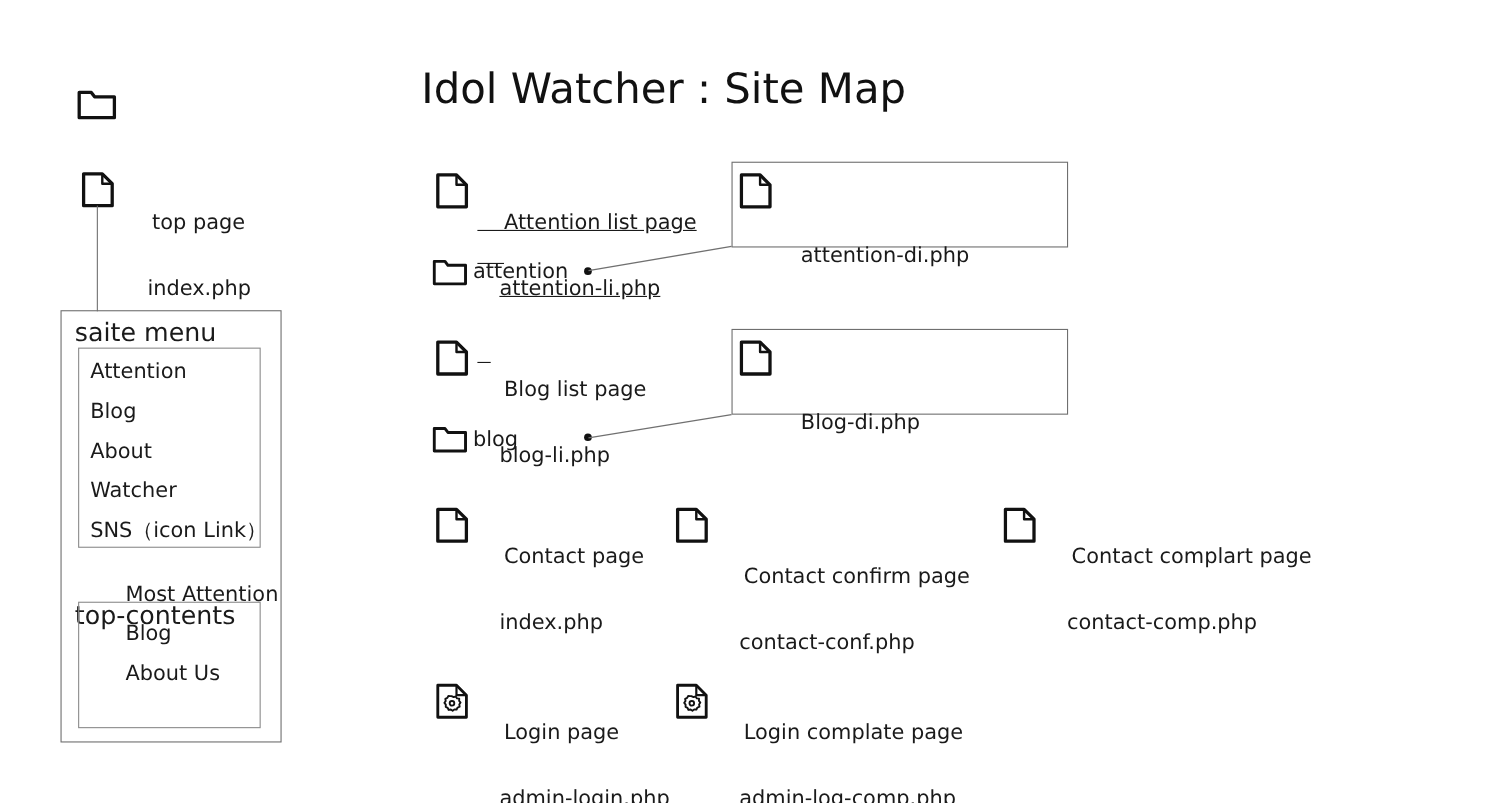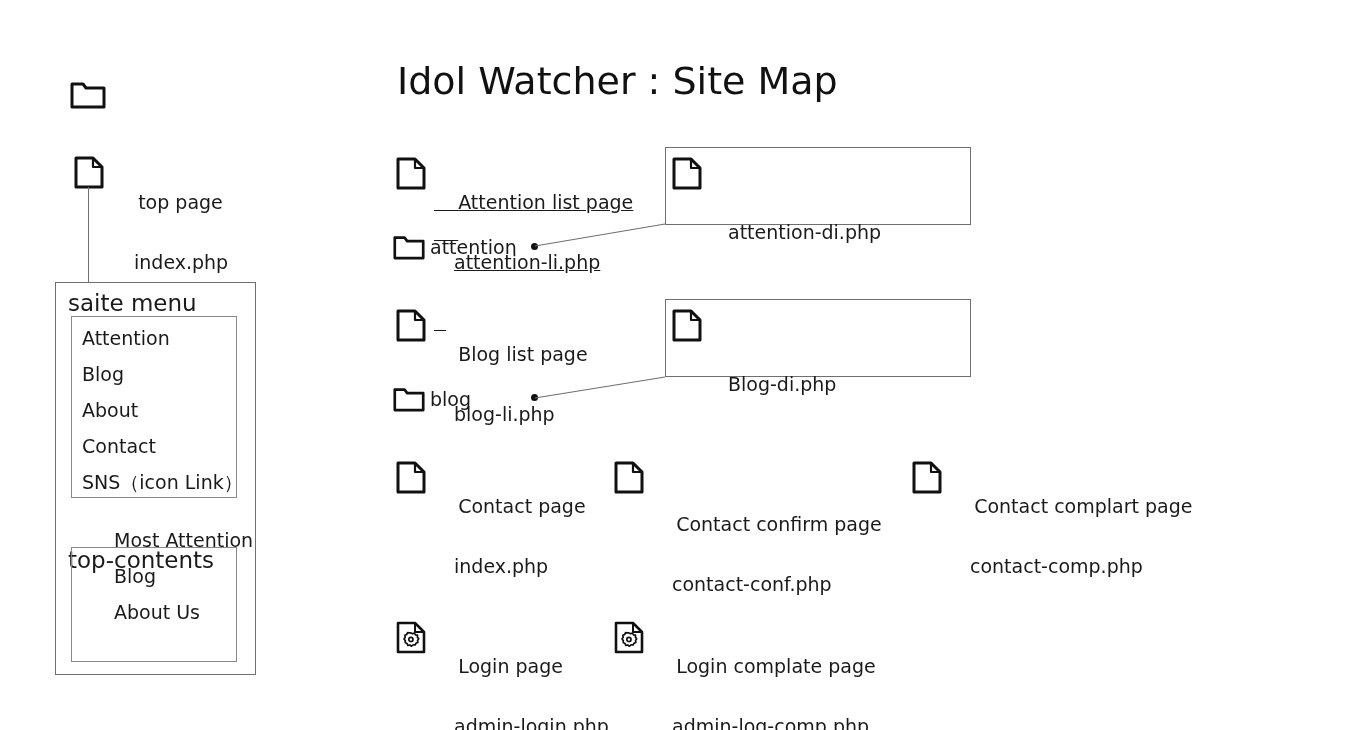--- a/index.html
+++ b/index.html
@@ -86,21 +86,21 @@
 <body>
 
 <div class="canvas">
 
   <div class="abs" style="left:70px; top:78px;">
     <svg class="icon-folder" width="36" height="32" viewBox="0 0 36 32" aria-hidden="true">
       <path d="M2 6 H13 L16 10 H34 V29 H2 Z" fill="#ffffff" stroke="#111111" stroke-width="3" stroke-linejoin="round"></path>
     </svg>
   </div>
 
-  <div class="abs title" style="left:397px; top:58px;">Idol Watcher : Site Map</div>
+  <div class="abs title" style="left:383px; top:58px;">Idol Watcher : Site Map</div>
 
   <div class="abs" style="left:74px; top:156px;">
     <svg class="icon-doc" width="30" height="33" viewBox="0 0 30 33" aria-hidden="true">
       <path d="M2 2 H19 L28 11 V31 H2 Z" fill="#ffffff" stroke="#111111" stroke-width="3" stroke-linejoin="round"></path>
       <path d="M19 2 V11 H28" fill="none" stroke="#111111" stroke-width="2.2" stroke-linejoin="round"></path>
     </svg>
   </div>
   <div class="abs node-label" style="left:114px; top:157px;">
     <span>top page</span>
     <span class="l2">index.php</span>
@@ -111,21 +111,21 @@
   <div class="abs box-outline" style="left:55px; top:282px; width:201px; height:393px;"></div>
 
   <div class="abs menu-title" style="left:68px; top:290px;">saite menu</div>
 
   <div class="abs box-thin" style="left:71px; top:316px; width:166px; height:182px;"></div>
 
   <div class="abs" style="left:71px; top:320px; width:200px;">
     <div class="menu-item">Attention</div>
     <div class="menu-item">Blog</div>
     <div class="menu-item">About</div>
-    <div class="menu-item">Contact</div>
+    <div class="menu-item">Watcher</div>
     <div class="menu-item">SNS（icon Link）</div>
   </div>
 
   <div class="abs menu-title" style="left:68px; top:547px;">top-contents</div>
 
   <div class="abs box-thin" style="left:71px; top:547px; width:166px; height:115px;"></div>
 
   <div class="abs" style="left:71px; top:522px; width:200px;padding-left:32px;">
     <div class="menu-item">Most Attention</div>
     <div class="menu-item">Blog</div>

